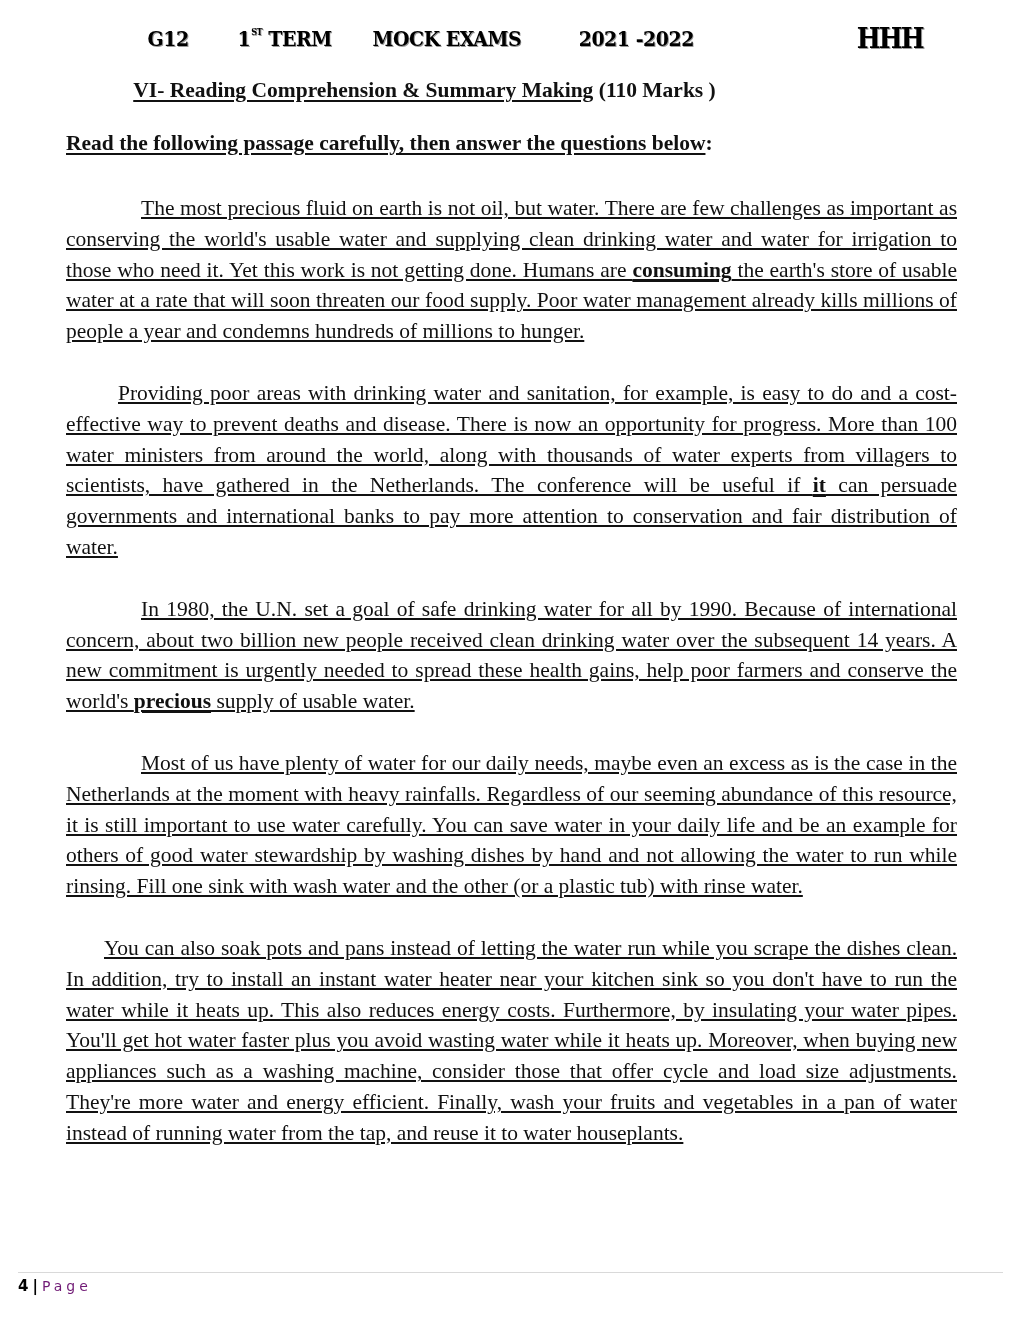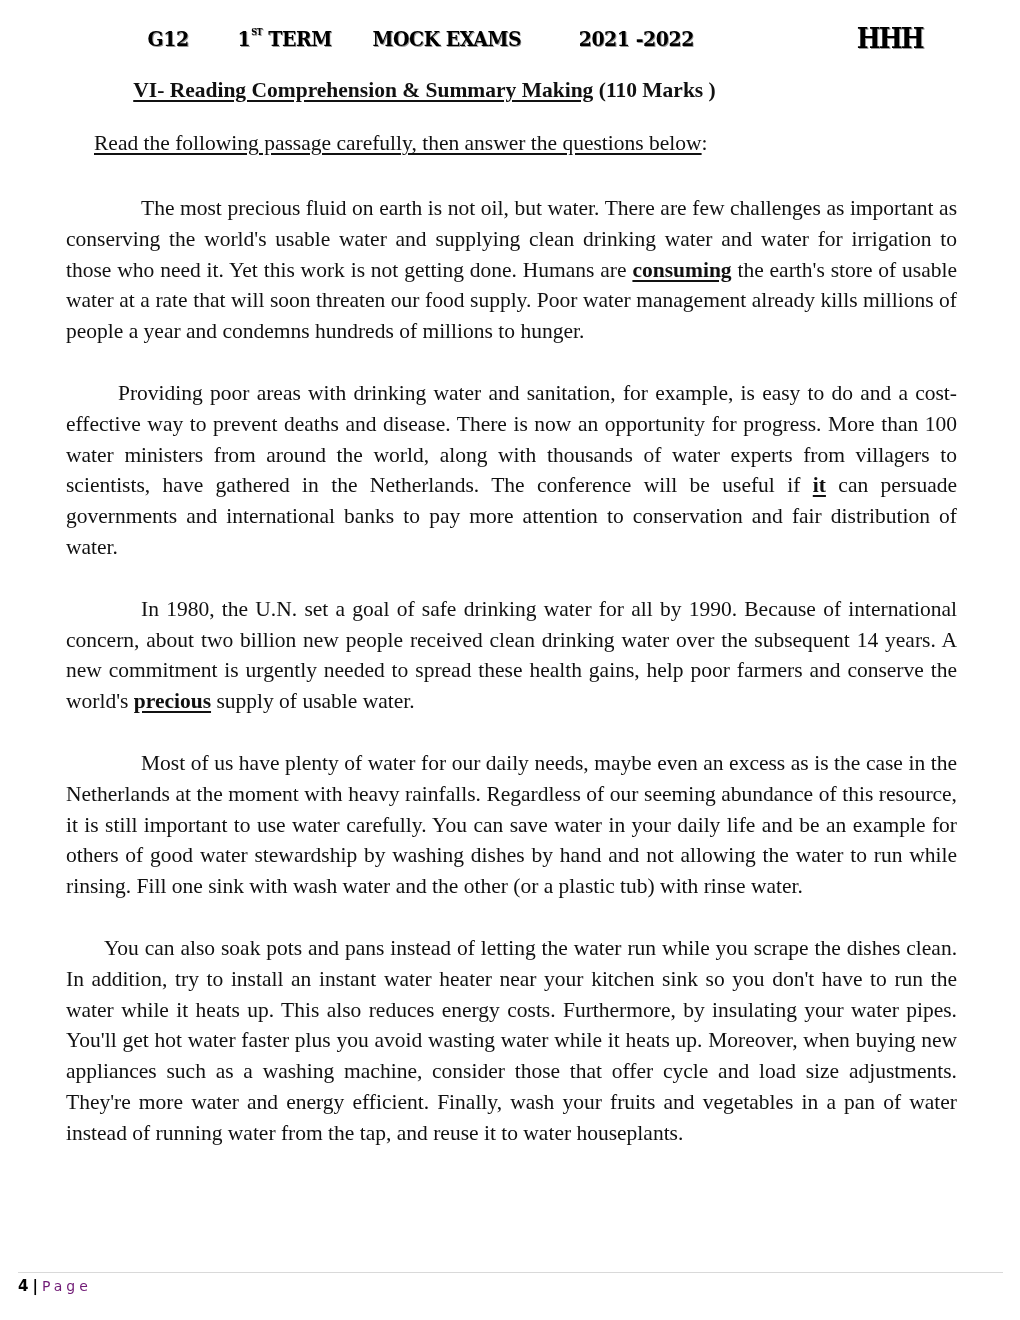--- a/index.html
+++ b/index.html
@@ -49,36 +49,36 @@
       padding-left: 4px;
       box-sizing: border-box;
     }
     .section-title .title-main { text-decoration: underline; text-decoration-thickness: 2px; text-underline-offset: 3px; }
 
     .instruction {
       position: absolute;
       top: 131px;
       left: 66px;
       font-size: 21.5px;
-      font-weight: normal;
-      margin-left: 28px;
+      font-weight: bold;
     }
     .instruction .instr-text { text-decoration: underline; text-decoration-thickness: 2px; text-underline-offset: 3px; }
 
     .passage {
       position: absolute;
       top: 193px;
       left: 66px;
       width: 891px;
       font-size: 21.5px;
       line-height: 30.8px;
       text-align: justify;
     }
     .passage p {
       margin: 0 0 31px 0;
+      text-decoration: underline;
     }
     .passage p.p1 { text-indent: 75px; }
     .passage p.p2 { text-indent: 52px; }
     .passage p.p3 { text-indent: 75px; }
     .passage p.p4 { text-indent: 75px; }
     .passage p.p5 { text-indent: 38px; }
     .kw {
       font-weight: bold;
       text-decoration: underline;
       text-decoration-thickness: 2px;

